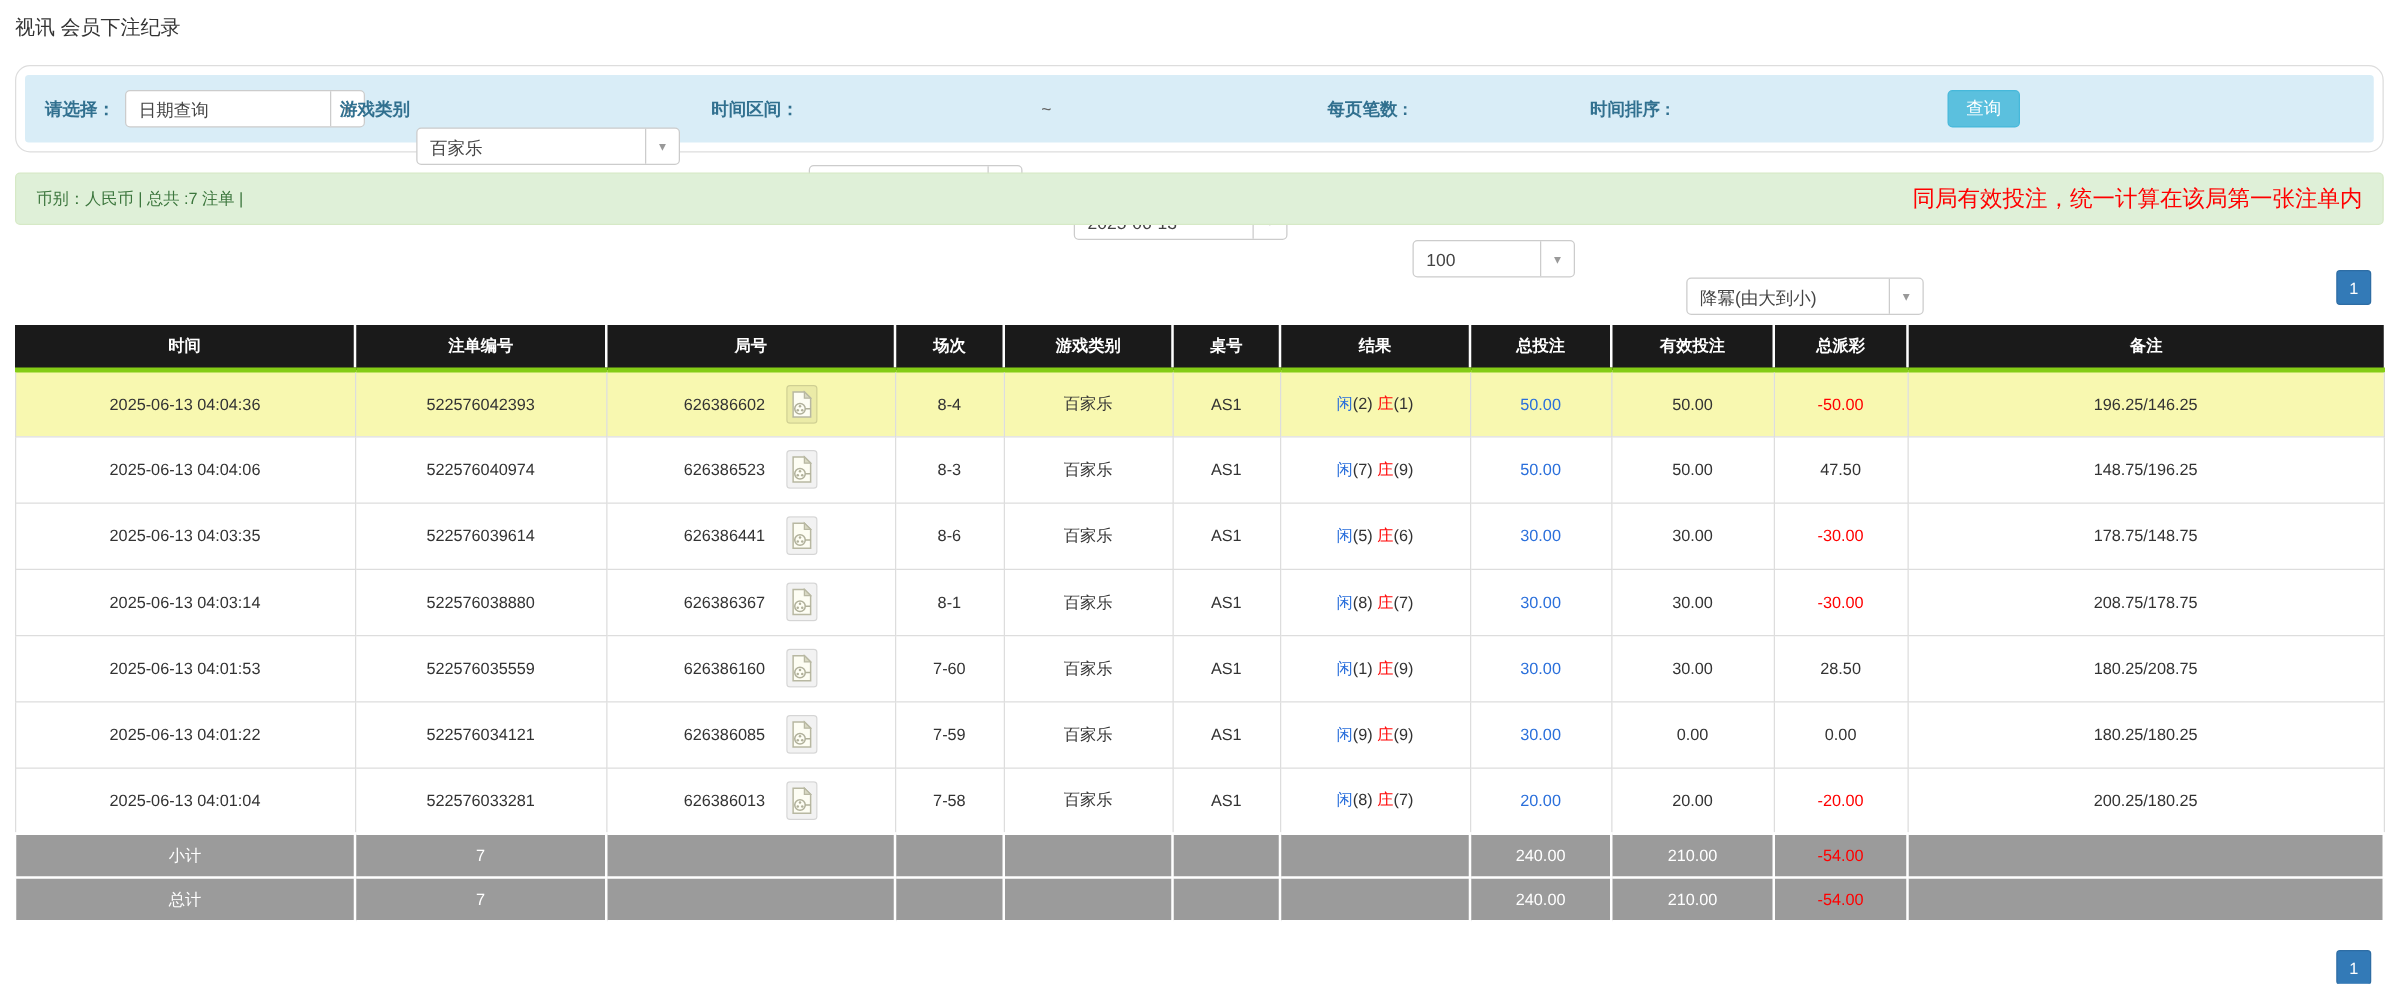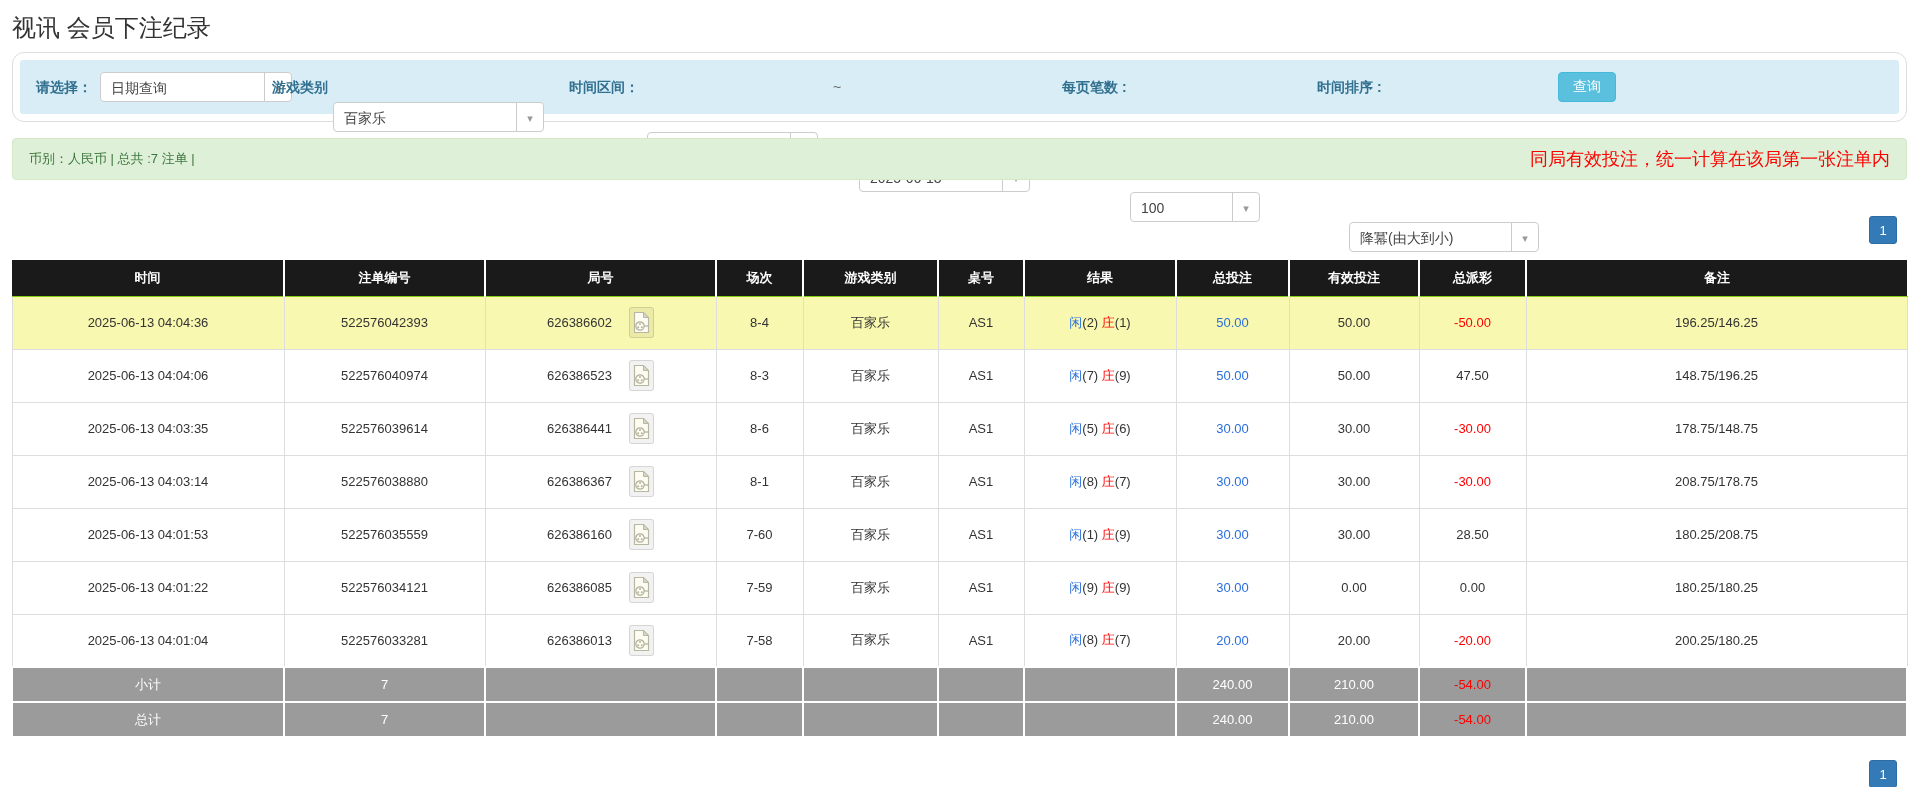--- a/index.html
+++ b/index.html
@@ -1,20 +1,20 @@
 <!DOCTYPE html>
 <html><head>
 <meta charset="utf-8">
 <style>
   * { margin:0; padding:0; box-sizing:border-box; }
   html,body { width:1919px; height:787px; overflow:hidden; background:#fff;
     font-family:"Liberation Sans","DejaVu Sans",sans-serif; }
   .page { position:relative; width:1919px; height:787px; }
 
-  .page-title { position:absolute; top:12px; left:12px; font-size:24px; color:#333; font-weight:400; }
+  .page-title { position:absolute; top:12px; left:12px; font-size:16px; color:#333; font-weight:400; }
 
   
   .filter-panel { position:absolute; top:52px; left:12px; right:12px; height:70px;
     background:#fff; border:1px solid #ddd; border-radius:12px; }
   .filter-bar { position:absolute; top:7px; left:7px; right:7px; bottom:7px;
     background:#d9edf7; border-radius:3px; }
   .f-item { position:absolute; top:12px; height:30px; line-height:30px; font-size:14px; }
   .f-label { font-weight:bold; color:#31708f; white-space:nowrap; }
   .combo { background:#fff; border:1px solid #ccc; border-radius:4px; position:relative;
     color:#444; font-size:14px; padding-left:10px; cursor:pointer; }
@@ -35,21 +35,21 @@
   .pager { position:absolute; right:22px; width:28px; height:28px; background:#337ab7;
     border:1px solid #2e6da4; border-radius:3px; color:#fff; font-size:13px;
     display:flex; align-items:center; justify-content:center; cursor:pointer; }
   .pager-top { top:216px; }
   .pager-bottom { top:760px; }
 
   
   .table-wrap { position:absolute; top:260px; left:11px; }
   table { border-collapse:collapse; table-layout:fixed; width:1895px; font-size:13px; color:#333; }
   thead th { background:#1a1a1a; color:#fff; font-weight:bold; height:36px;
-    border-right:2px solid #fff; border-bottom:1px solid #84cc16; text-align:center; }
+    border-right:2px solid #fff; border-bottom:4px solid #84cc16; text-align:center; }
   thead th:last-child { border-right:none; }
   tbody td { height:53px; text-align:center; border:1px solid #ddd; background:#fff; vertical-align:middle; }
   tr.highlight td { background:#f8f8b0; }
   .round-cell { display:flex; align-items:center; justify-content:center; gap:17px; }
   .video-btn { display:inline-flex; width:25px; height:31px; background:rgba(0,0,0,0.05);
     border:1px solid rgba(0,0,0,0.12); border-radius:3px; align-items:center; justify-content:center; cursor:pointer; }
   .res-player { color:#2a6fdb; }
   .res-banker { color:#f00; }
   .res-num { color:#333; }
   .bet-link { color:#2a6fdb; cursor:pointer; }
@@ -90,21 +90,21 @@
         <span>2025-06-13</span>
         <span class="arrow-box">▾</span>
       </div>
 
       <span class="f-item f-label" style="left:1042px;">每页笔数 :</span>
       <div class="f-item combo" style="left:1110px; width:130px;">
         <span>100</span>
         <span class="arrow-box">▾</span>
       </div>
 
-      <span class="f-item f-label" style="left:1252px;margin-left:45px;">时间排序 :</span>
+      <span class="f-item f-label" style="left:1252px;">时间排序 :</span>
       <div class="f-item combo" style="left:1329px; width:190px;">
         <span>降冪(由大到小)</span>
         <span class="arrow-box">▾</span>
       </div>
 
       <button class="btn-search" style="left:1538px;">查询</button>
     </div>
   </div>
 
   <div class="alert-success">

